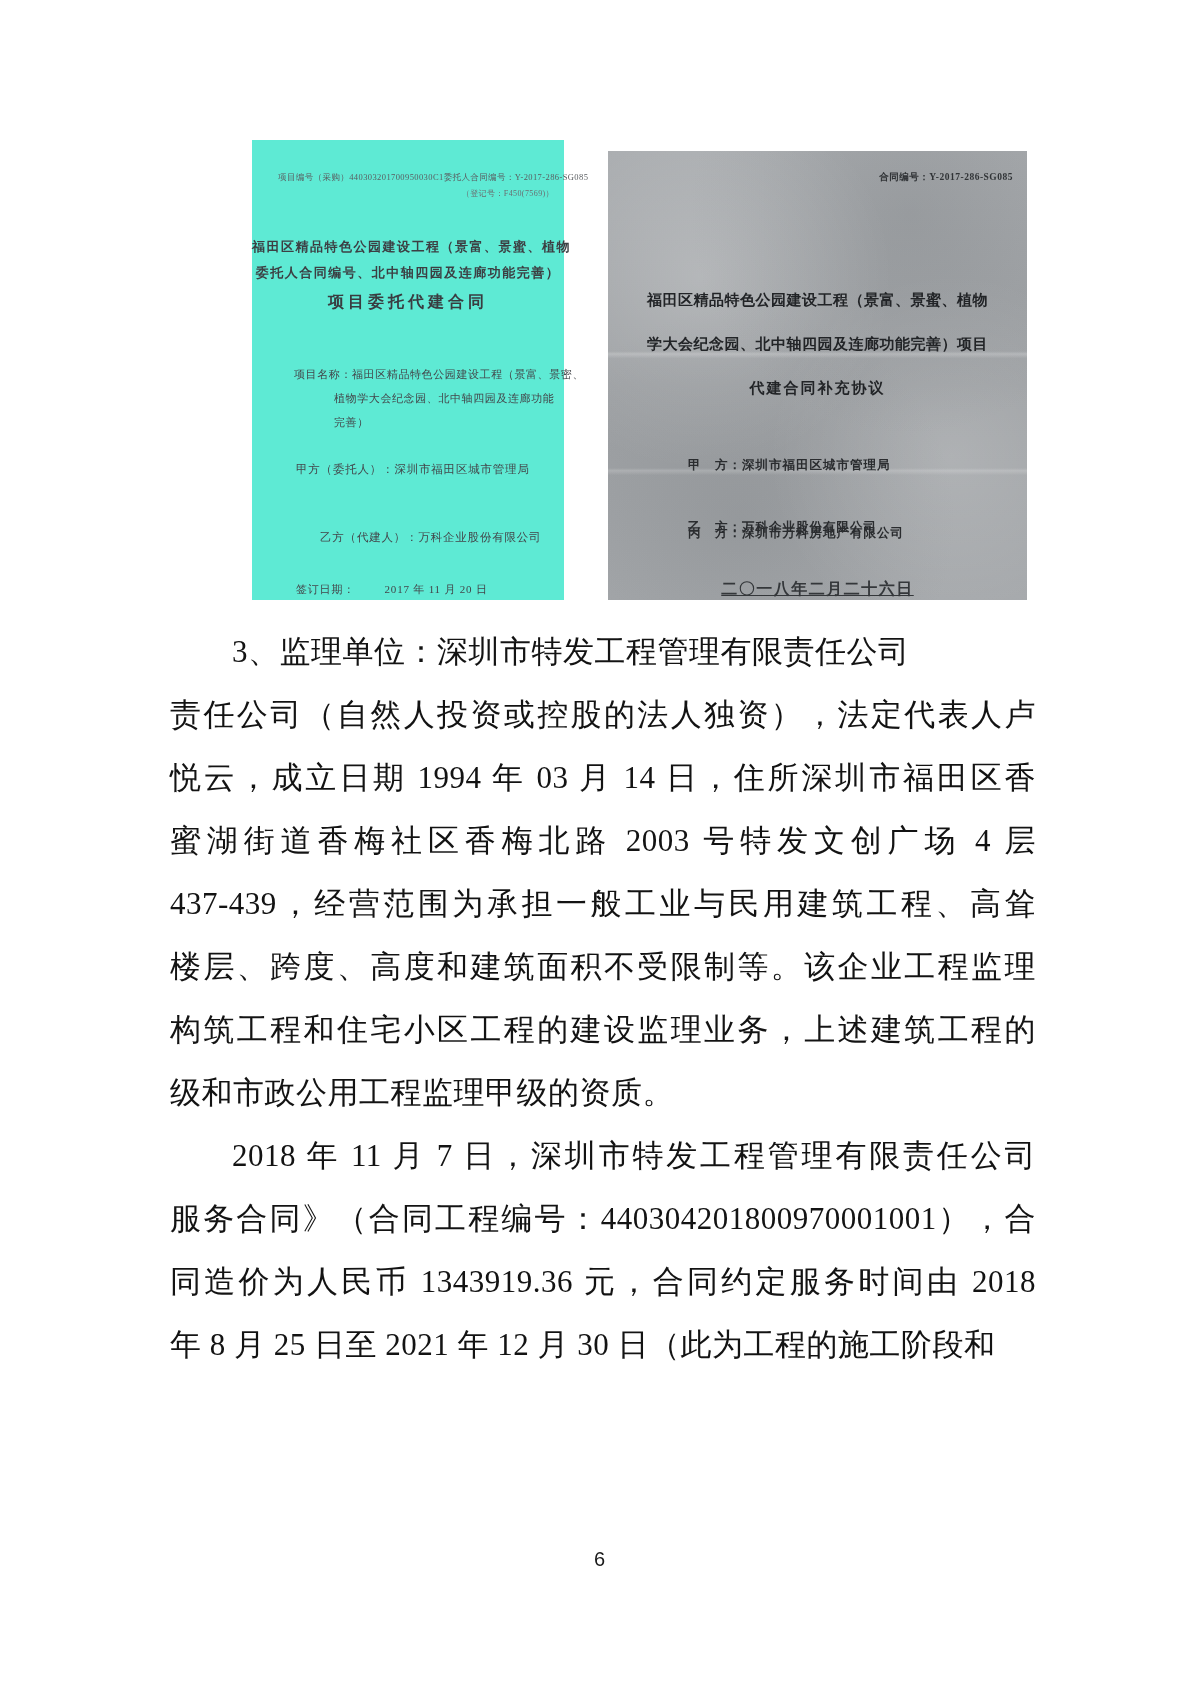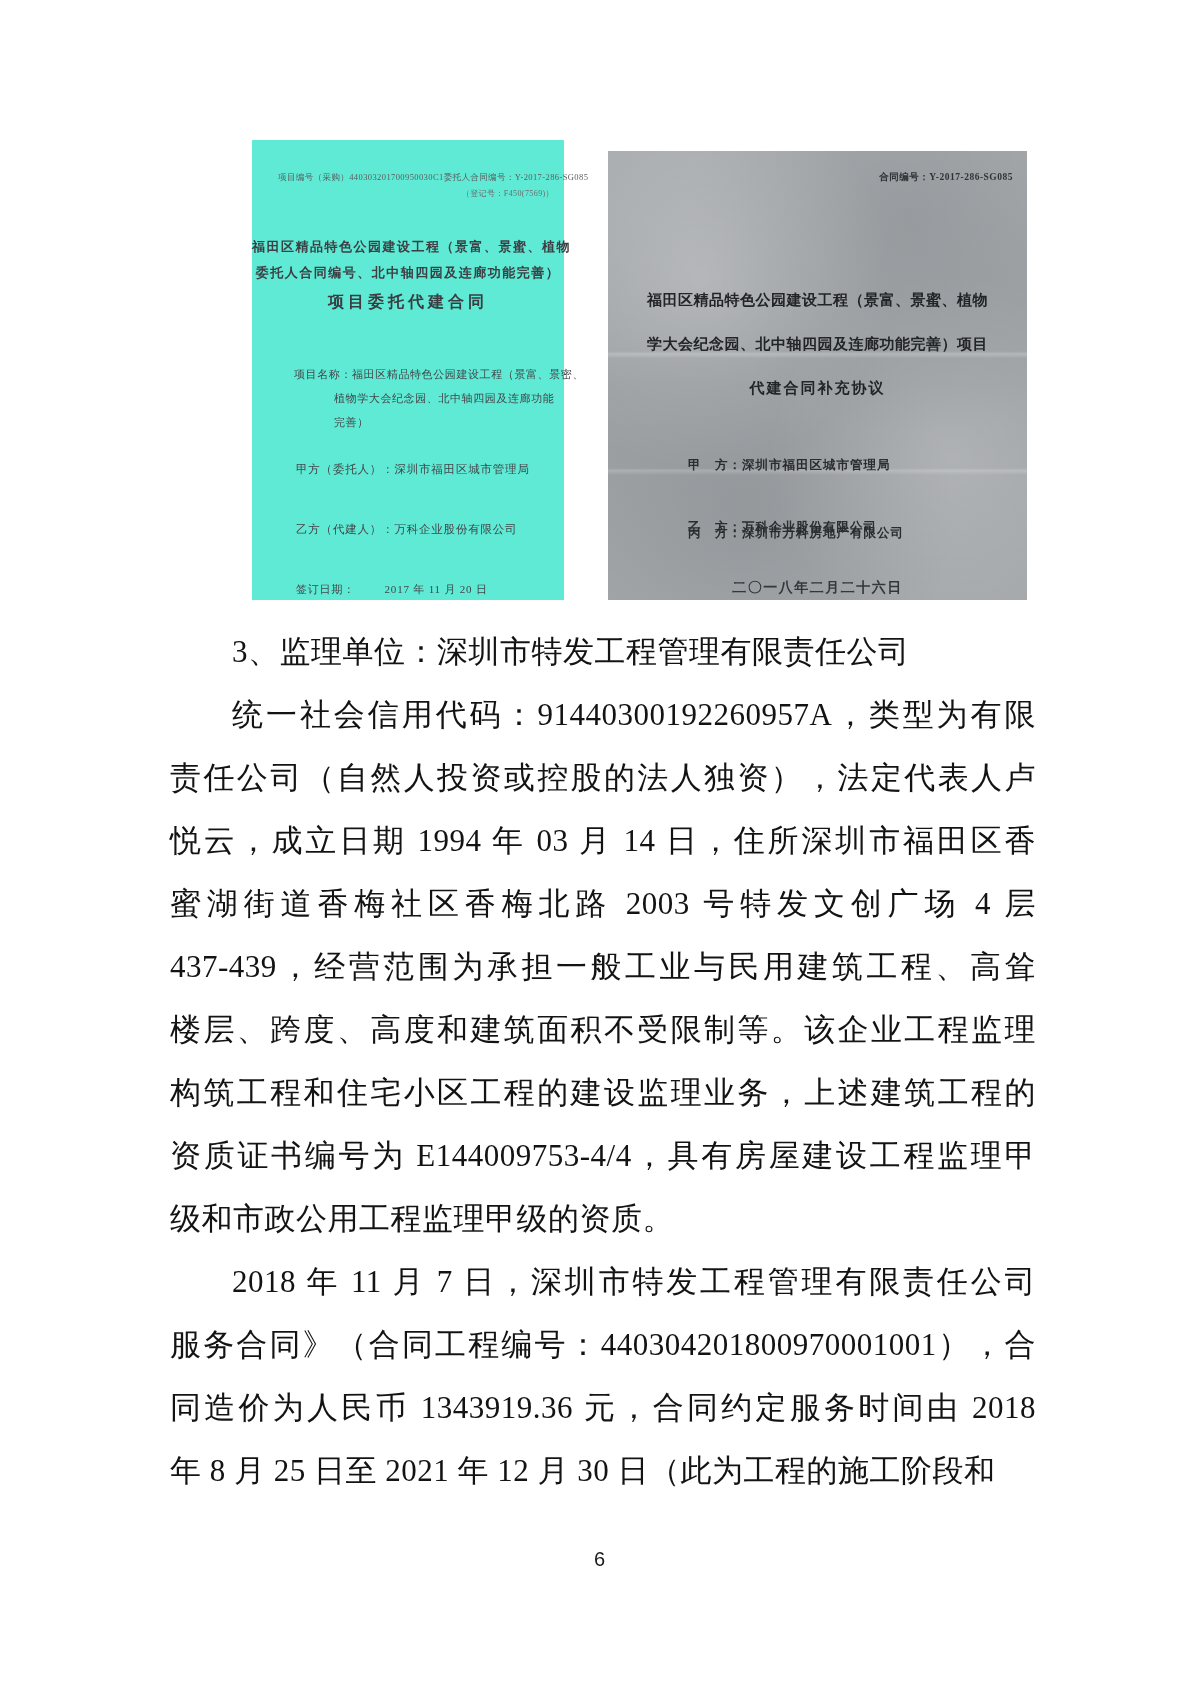--- a/index.html
+++ b/index.html
@@ -37,21 +37,21 @@
   .scan-left .ttl2{top:124px;}
   .scan-left .sub{
     position:absolute;top:152px;left:0;right:0;text-align:center;
     font-size:16px;font-weight:bold;letter-spacing:4px;color:#393c40;
   }
   .scan-left .proj{position:absolute;top:222px;left:42px;right:6px;
     font-size:11px;line-height:24px;letter-spacing:.6px;white-space:nowrap;}
   .scan-left .proj .cont{padding-left:40px;}
   .scan-left .party{position:absolute;left:44px;font-size:11.5px;letter-spacing:.8px;white-space:nowrap;}
   .scan-left .pa{top:322px;}
-  .scan-left .pb{top:382px;}
+  .scan-left .pb{top:390px;margin-left:24px;}
   .scan-left .sig{position:absolute;left:44px;top:442px;font-size:11px;letter-spacing:.8px;white-space:nowrap;}
   .scan-left .sig .dt{margin-left:26px;}
 
   
   .scan-right{
     position:absolute;left:608px;top:151px;width:419px;height:449px;
     background-color:#a3a6a9;
     background-image:
       linear-gradient(180deg, rgba(255,255,255,0) 44.6%, rgba(255,255,255,.22) 45.2%, rgba(255,255,255,0) 46.2%),
       linear-gradient(180deg, rgba(255,255,255,0) 70.6%, rgba(255,255,255,.18) 71.2%, rgba(255,255,255,0) 72.2%),
@@ -77,21 +77,21 @@
   .scan-right .t3{top:228px;letter-spacing:2px;}
   .scan-right .party{
     position:absolute;left:80px;font-size:12.5px;font-weight:bold;
     letter-spacing:1px;color:#2a2c2f;white-space:nowrap;
   }
   .scan-right .pa{top:306px;}
   .scan-right .pb{top:340px;margin-top:28px;}
   .scan-right .pc{top:374px;}
   .scan-right .dt{
     position:absolute;top:428px;left:0;right:0;text-align:center;
-    font-size:14px;font-weight:bold;letter-spacing:1.5px;color:#34373a;
+    font-size:16px;font-weight:bold;letter-spacing:1.5px;color:#34373a;text-decoration:underline;
   }
 
   
   .body-text{
     position:absolute;left:170px;top:620px;width:866px;
     font-size:31px;line-height:63px;color:#131313;
     letter-spacing:.5px;
   }
   .bline{white-space:nowrap;}
   .bline.fill{white-space:normal;text-align:justify;text-align-last:justify;}
@@ -136,28 +136,26 @@
     <div class="ttl t2">学大会纪念园、北中轴四园及连廊功能完善）项目</div>
     <div class="ttl t3">代建合同补充协议</div>
     <div class="party pa">甲　方：深圳市福田区城市管理局</div>
     <div class="party pb">乙　方：万科企业股份有限公司</div>
     <div class="party pc">丙　方：深圳市万科房地产有限公司</div>
     <div class="dt">二〇一八年二月二十六日</div>
   </div>
 
   <div class="body-text">
     <div class="bline indent">3、监理单位：深圳市特发工程管理有限责任公司</div>
-    <div class="bline indent fill">统一社会信用代码：91440300192260957A，类型为有限</div>
     <div class="bline fill">责任公司（自然人投资或控股的法人独资），法定代表人卢</div>
     <div class="bline fill">悦云，成立日期 1994 年 03 月 14 日，住所深圳市福田区香</div>
     <div class="bline fill">蜜湖街道香梅社区香梅北路 2003 号特发文创广场 4 层</div>
     <div class="bline fill">437-439，经营范围为承担一般工业与民用建筑工程、高耸</div>
     <div class="bline fill">楼层、跨度、高度和建筑面积不受限制等。该企业工程监理</div>
     <div class="bline fill">构筑工程和住宅小区工程的建设监理业务，上述建筑工程的</div>
-    <div class="bline fill">资质证书编号为 E144009753-4/4，具有房屋建设工程监理甲</div>
     <div class="bline">级和市政公用工程监理甲级的资质。</div>
     <div class="bline indent fill">2018 年 11 月 7 日，深圳市特发工程管理有限责任公司</div>
     <div class="bline fill">服务合同》（合同工程编号：440304201800970001001），合</div>
     <div class="bline fill">同造价为人民币 1343919.36 元，合同约定服务时间由 2018</div>
     <div class="bline">年 8 月 25 日至 2021 年 12 月 30 日（此为工程的施工阶段和</div>
   </div>
 
   <div class="page-number">6</div>
 
 </div>

